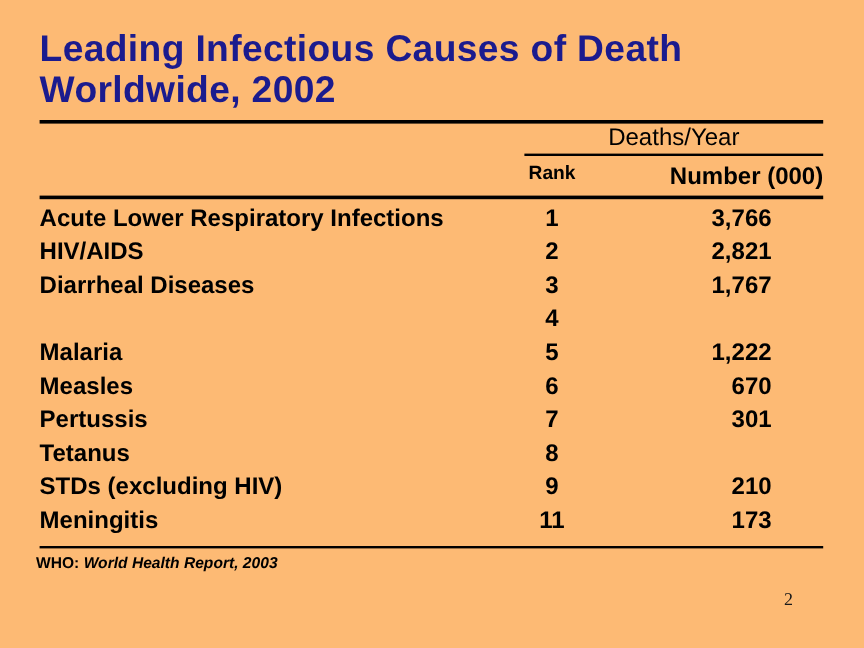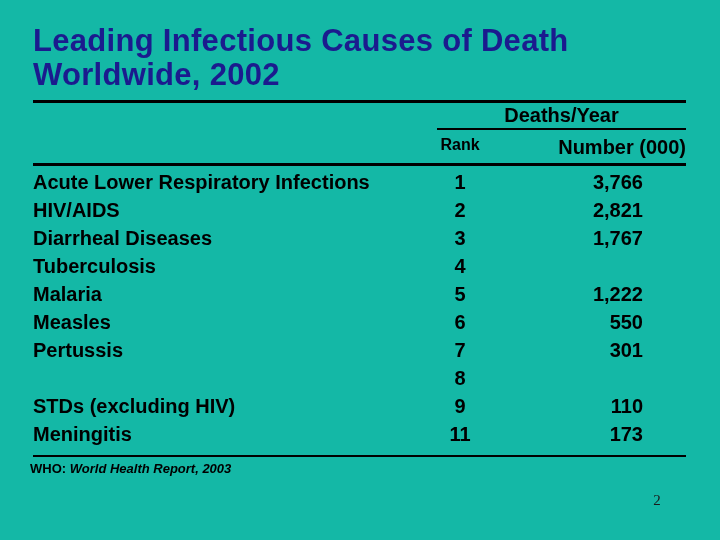--- a/index.html
+++ b/index.html
@@ -1,20 +1,20 @@
 <!DOCTYPE html>
 <html><head>
 <meta charset="utf-8">
 <style>
   html, body { margin: 0; padding: 0; background: #ffffff; }
   .slide {
     position: relative;
     width: 720px;
     height: 540px;
-    background: #14b8a6;
+    background: #fdba74;
     font-family: "Liberation Sans", sans-serif;
     overflow: hidden;
     color: #000000;
   }
   .title {
     position: absolute;
     left: 33px;
     top: 24px;
     font-size: 31px;
     font-weight: 700;
@@ -24,21 +24,21 @@
   }
   .rule { position: absolute; background: #000000; }
   .rule-title   { left: 33px;  top: 100px; width: 653px; height: 3px; }
   .rule-group   { left: 437px; top: 128px; width: 249px; height: 2px; }
   .rule-header  { left: 33px;  top: 163px; width: 653px; height: 3px; }
   .rule-bottom  { left: 33px;  top: 455px; width: 653px; height: 2px; }
   .group-header {
     position: absolute;
     left: 437px; top: 104px; width: 249px;
     text-align: center;
-    font-size: 20px; font-weight: 700;
+    font-size: 20px; font-weight: 400;
   }
   .col-rank {
     position: absolute;
     left: 430px; top: 136px; width: 60px;
     text-align: center;
     font-size: 16px; font-weight: 700;
   }
   .col-number {
     position: absolute;
     left: 486px; top: 136px; width: 200px;
@@ -107,50 +107,50 @@
         <span class="num">2,821</span>
       </div>
 
       <div class="row">
         <span class="cause">Diarrheal Diseases</span>
         <span class="rank">3</span>
         <span class="num">1,767</span>
       </div>
 
       <div class="row">
-        <span class="cause">Tuberculosis</span>
         <span class="rank">4</span>
       </div>
 
       <div class="row">
         <span class="cause">Malaria</span>
         <span class="rank">5</span>
         <span class="num">1,222</span>
       </div>
 
       <div class="row">
         <span class="cause">Measles</span>
         <span class="rank">6</span>
-        <span class="num">550</span>
+        <span class="num">670</span>
       </div>
 
       <div class="row">
         <span class="cause">Pertussis</span>
         <span class="rank">7</span>
         <span class="num">301</span>
       </div>
 
       <div class="row">
+        <span class="cause">Tetanus</span>
         <span class="rank">8</span>
       </div>
 
       <div class="row">
         <span class="cause">STDs (excluding HIV)</span>
         <span class="rank">9</span>
-        <span class="num">110</span>
+        <span class="num">210</span>
       </div>
 
       <div class="row">
         <span class="cause">Meningitis</span>
         <span class="rank">11</span>
         <span class="num">173</span>
       </div>
     </div>
 
   <div class="rule rule-bottom"></div>

